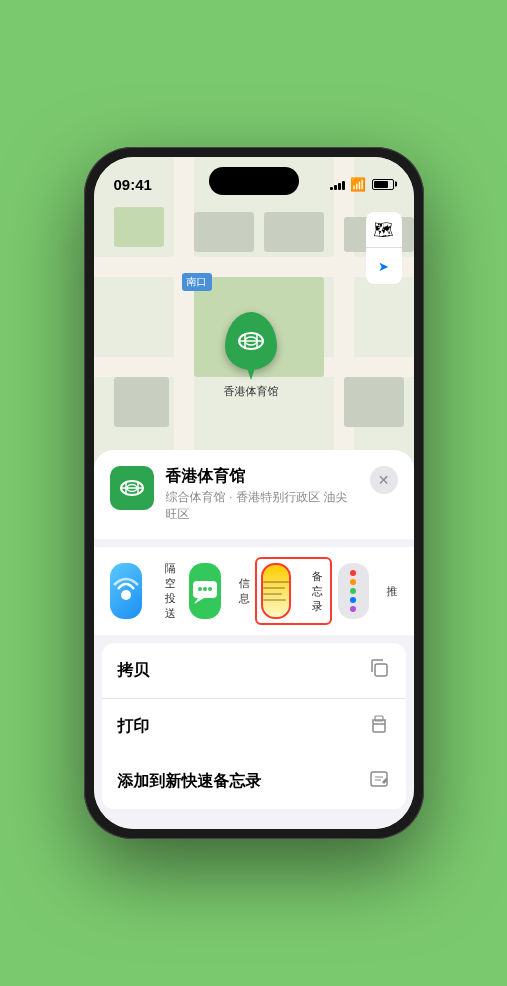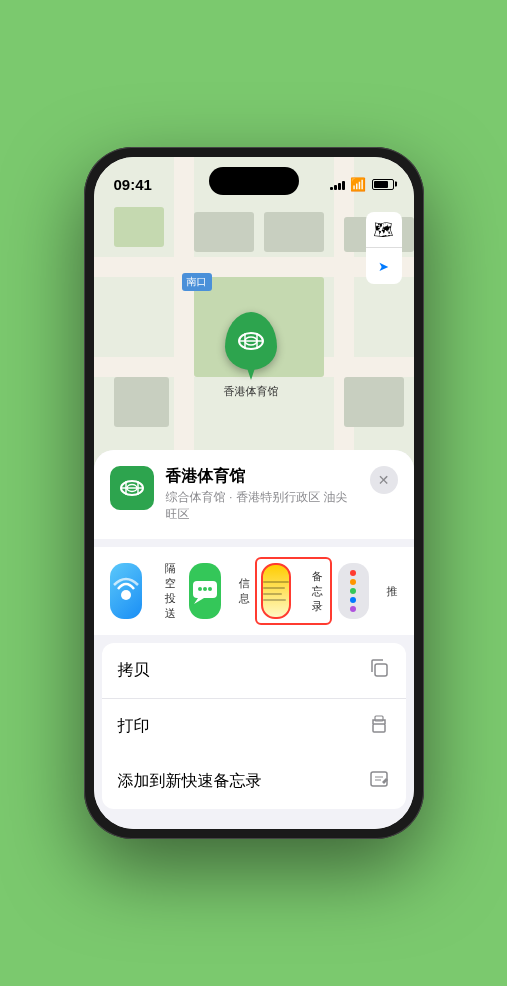--- a/index.html
+++ b/index.html
@@ -350,20 +350,21 @@
       align-items: center;
       justify-content: space-between;
       padding: 14px 16px;
       cursor: pointer;
       border-bottom: 1px solid #e5e5ea;
     }
     .action-item:last-child { border-bottom: none; }
     .action-text {
       font-size: 16px;
       color: #000;
+      font-weight: bold;
     }
     .action-icon {
       font-size: 20px;
       color: #8a8a8e;
     }
 
     
     .home-indicator {
       position: absolute;
       bottom: 6px;

